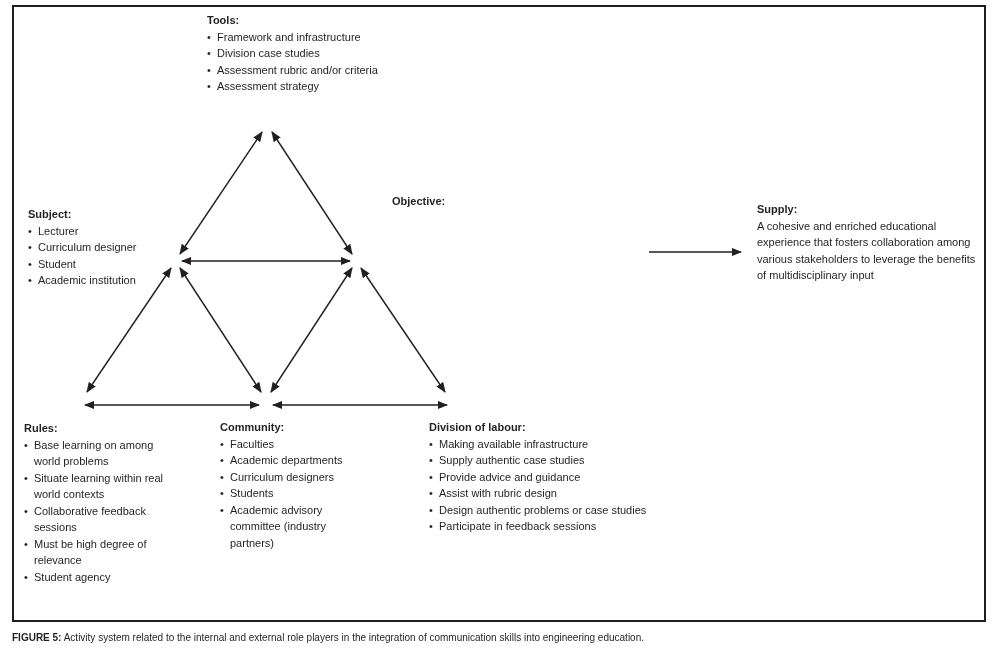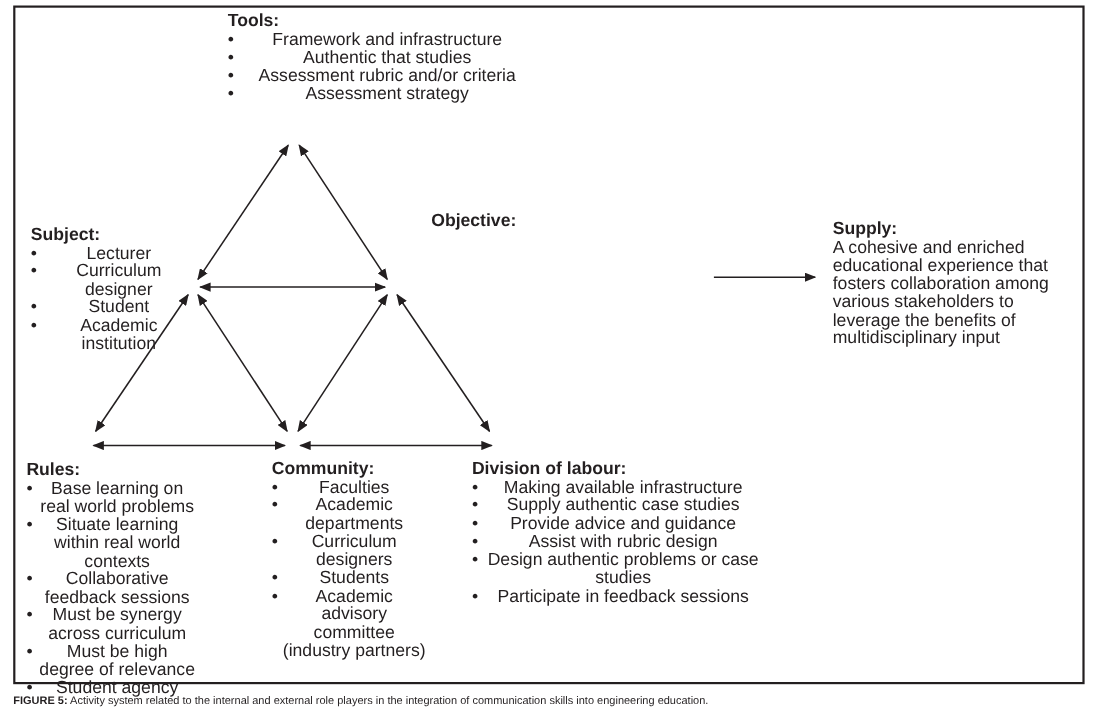--- a/index.html
+++ b/index.html
@@ -27,34 +27,33 @@
   }
   svg.overlay {
     position: absolute;
     left: 0;
     top: 0;
     width: 1003px;
     height: 655px;
   }
   .tblock {
     position: absolute;
-    font-size: 16px;
+    font-size: 11px;
     line-height: 16.5px;
   }
   .hd {
     font-weight: bold;
   }
   .body-text {
     font-weight: normal;
   }
   ul.blist {
     margin: 0;
     padding: 0;
     list-style: none;
-    text-align: center;
   }
   ul.blist li {
     position: relative;
     padding-left: 10px;
   }
   ul.blist li::before {
     content: "\2022";
     position: absolute;
     left: 0;
     top: 0;
@@ -93,21 +92,21 @@
     <line x1="85" y1="405" x2="259" y2="405" marker-start="url(#arr)" marker-end="url(#arr)"></line>
     <line x1="273" y1="405" x2="447" y2="405" marker-start="url(#arr)" marker-end="url(#arr)"></line>
     <line x1="649" y1="252" x2="741" y2="252" marker-end="url(#arr)"></line>
   </g>
 </svg>
 
 <div class="tblock" style="left:207px; top:12px; width:280px;">
   <div class="hd">Tools:</div>
   <ul class="blist">
     <li>Framework and infrastructure</li>
-    <li>Authentic that studies</li>
+    <li>Division case studies</li>
     <li>Assessment rubric and/or criteria</li>
     <li>Assessment strategy</li>
   </ul>
 </div>
 
 <div class="tblock" style="left:28px; top:206px; width:150px;">
   <div class="hd">Subject:</div>
   <ul class="blist">
     <li>Lecturer</li>
     <li>Curriculum designer</li>
@@ -121,30 +120,29 @@
 </div>
 
 <div class="tblock" style="left:757px; top:201px; width:222px;">
   <div class="hd">Supply:</div>
   <div class="body-text">A cohesive and enriched educational experience that fosters collaboration among various stakeholders to leverage the benefits of multidisciplinary input</div>
 </div>
 
 <div class="tblock" style="left:24px; top:420px; width:155px;">
   <div class="hd">Rules:</div>
   <ul class="blist">
-    <li>Base learning on real world problems</li>
+    <li>Base learning on among world problems</li>
     <li>Situate learning within real world contexts</li>
     <li>Collaborative feedback sessions</li>
-    <li>Must be synergy across curriculum</li>
     <li>Must be high degree of relevance</li>
     <li>Student agency</li>
   </ul>
 </div>
 
-<div class="tblock" style="left:247px; top:419px; width:140px;">
+<div class="tblock" style="left:220px; top:419px; width:140px;">
   <div class="hd">Community:</div>
   <ul class="blist">
     <li>Faculties</li>
     <li>Academic departments</li>
     <li>Curriculum designers</li>
     <li>Students</li>
     <li>Academic advisory committee (industry partners)</li>
   </ul>
 </div>
 

